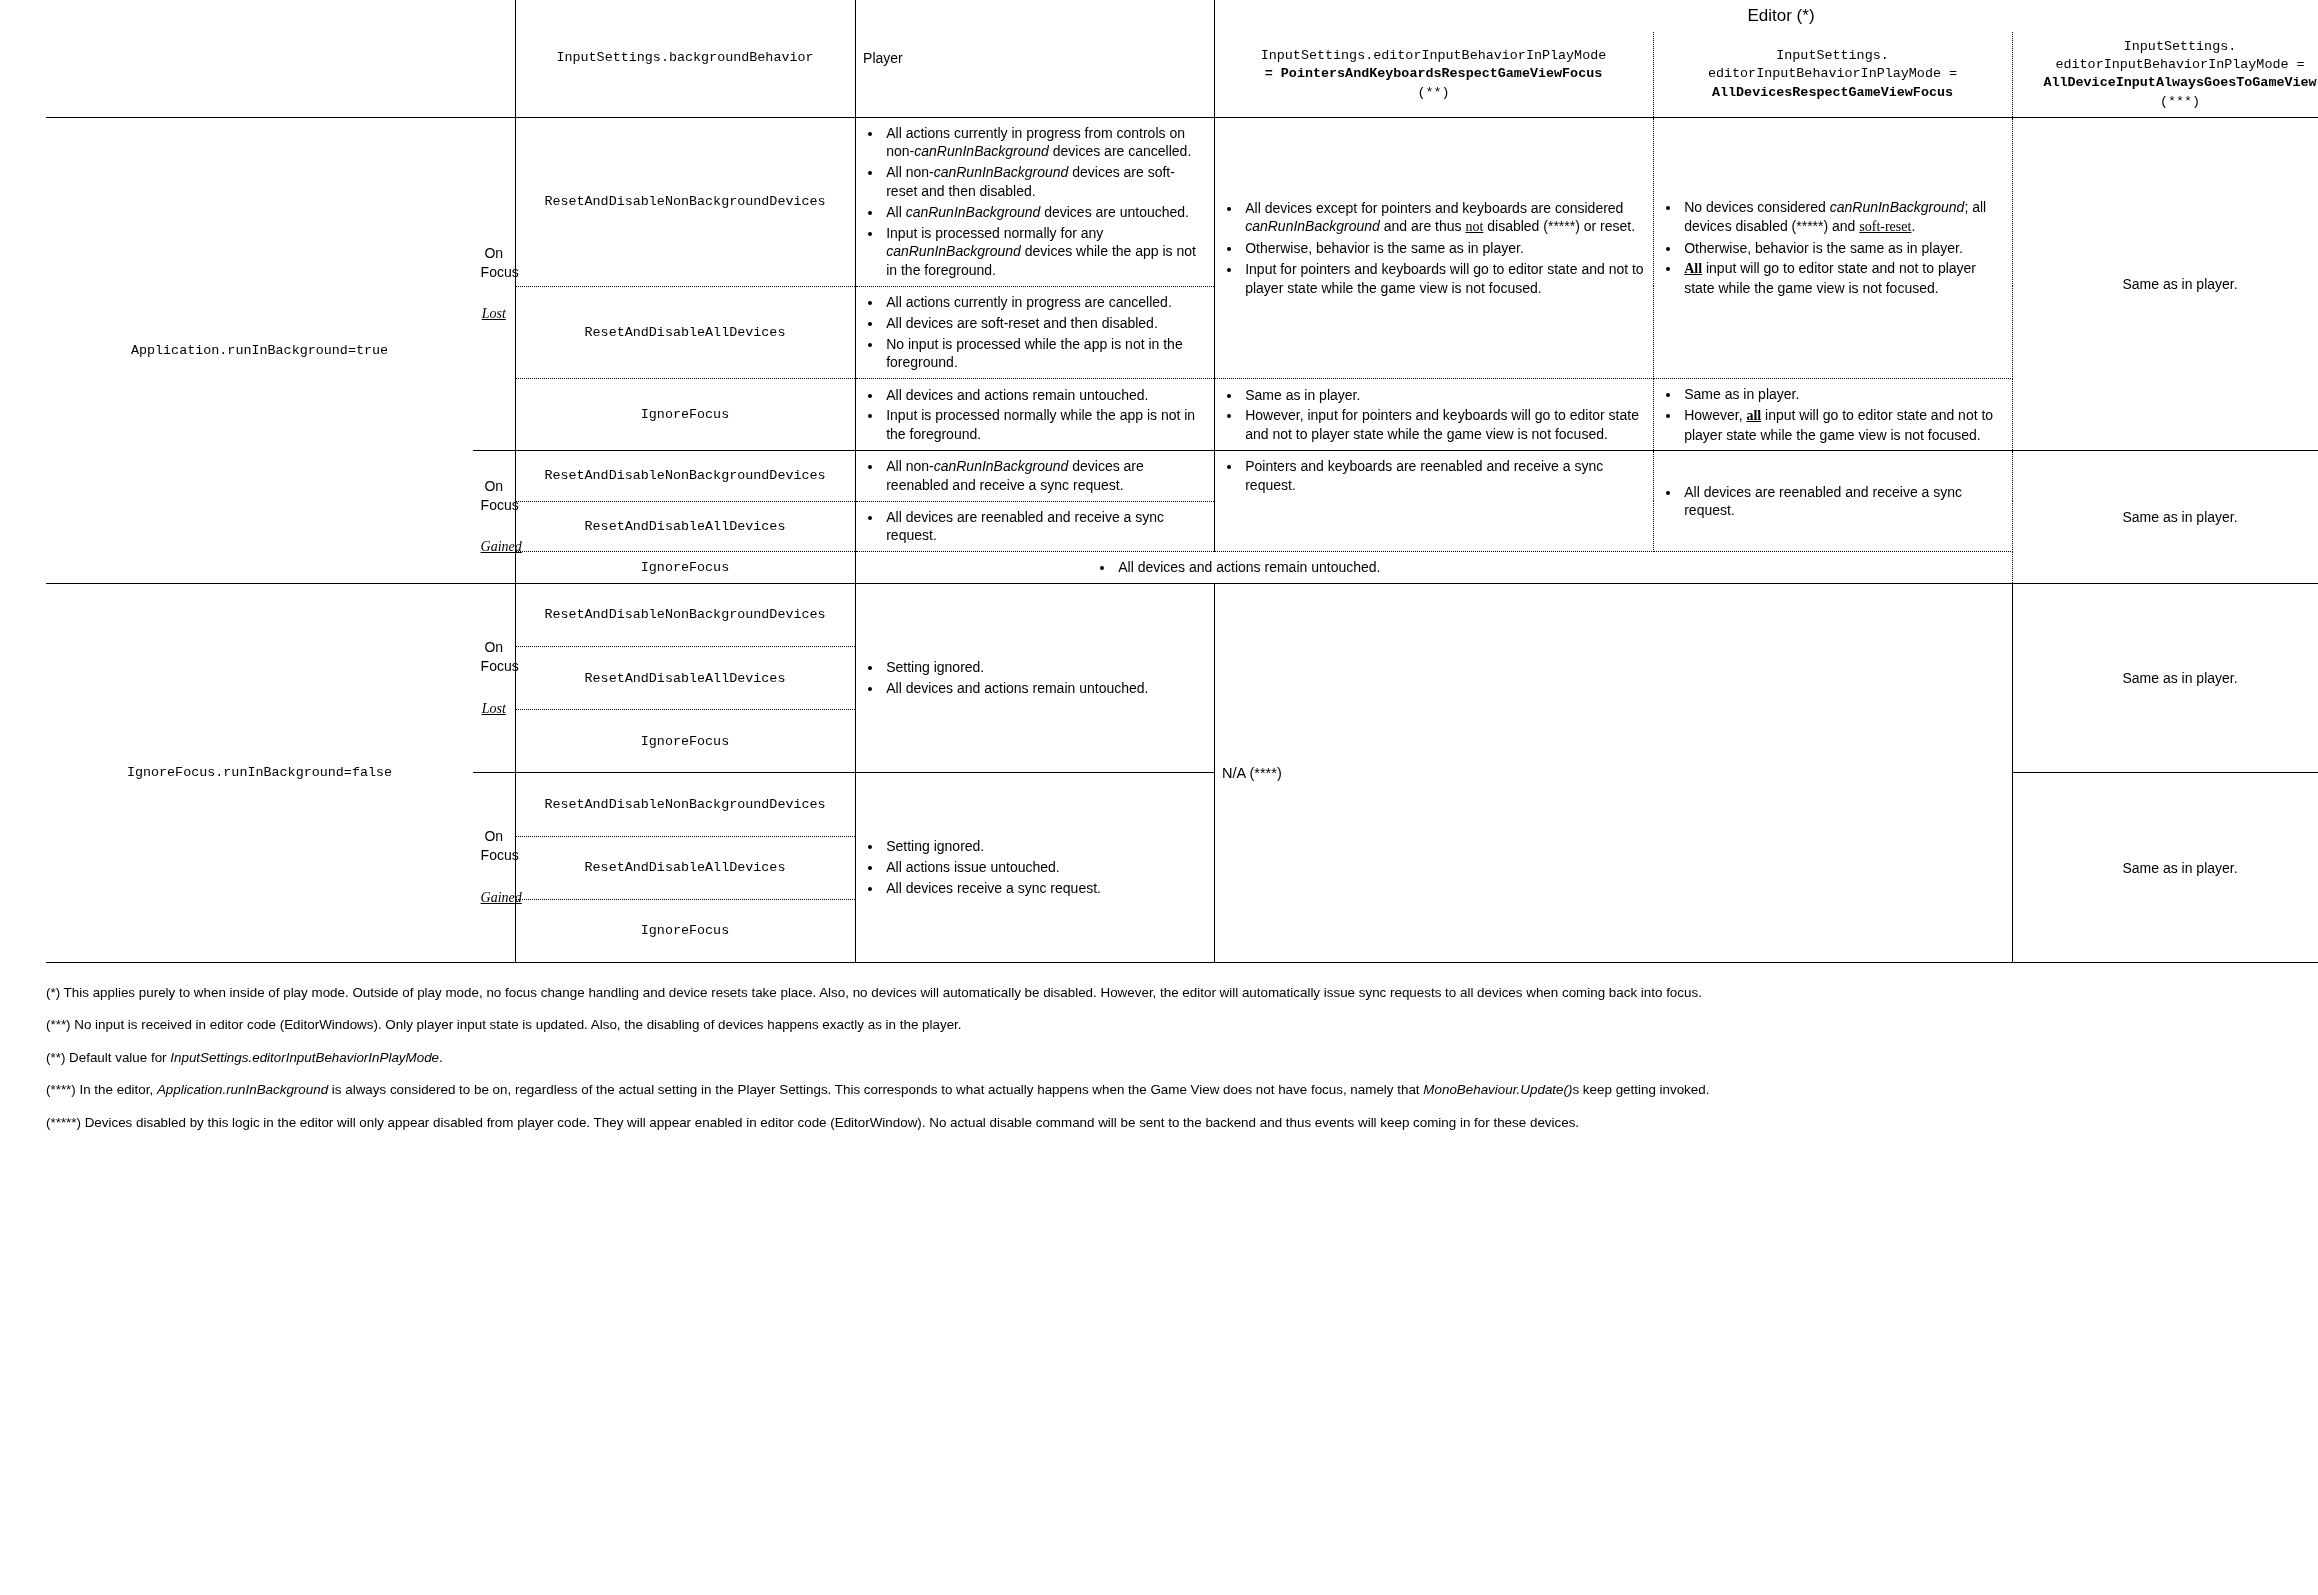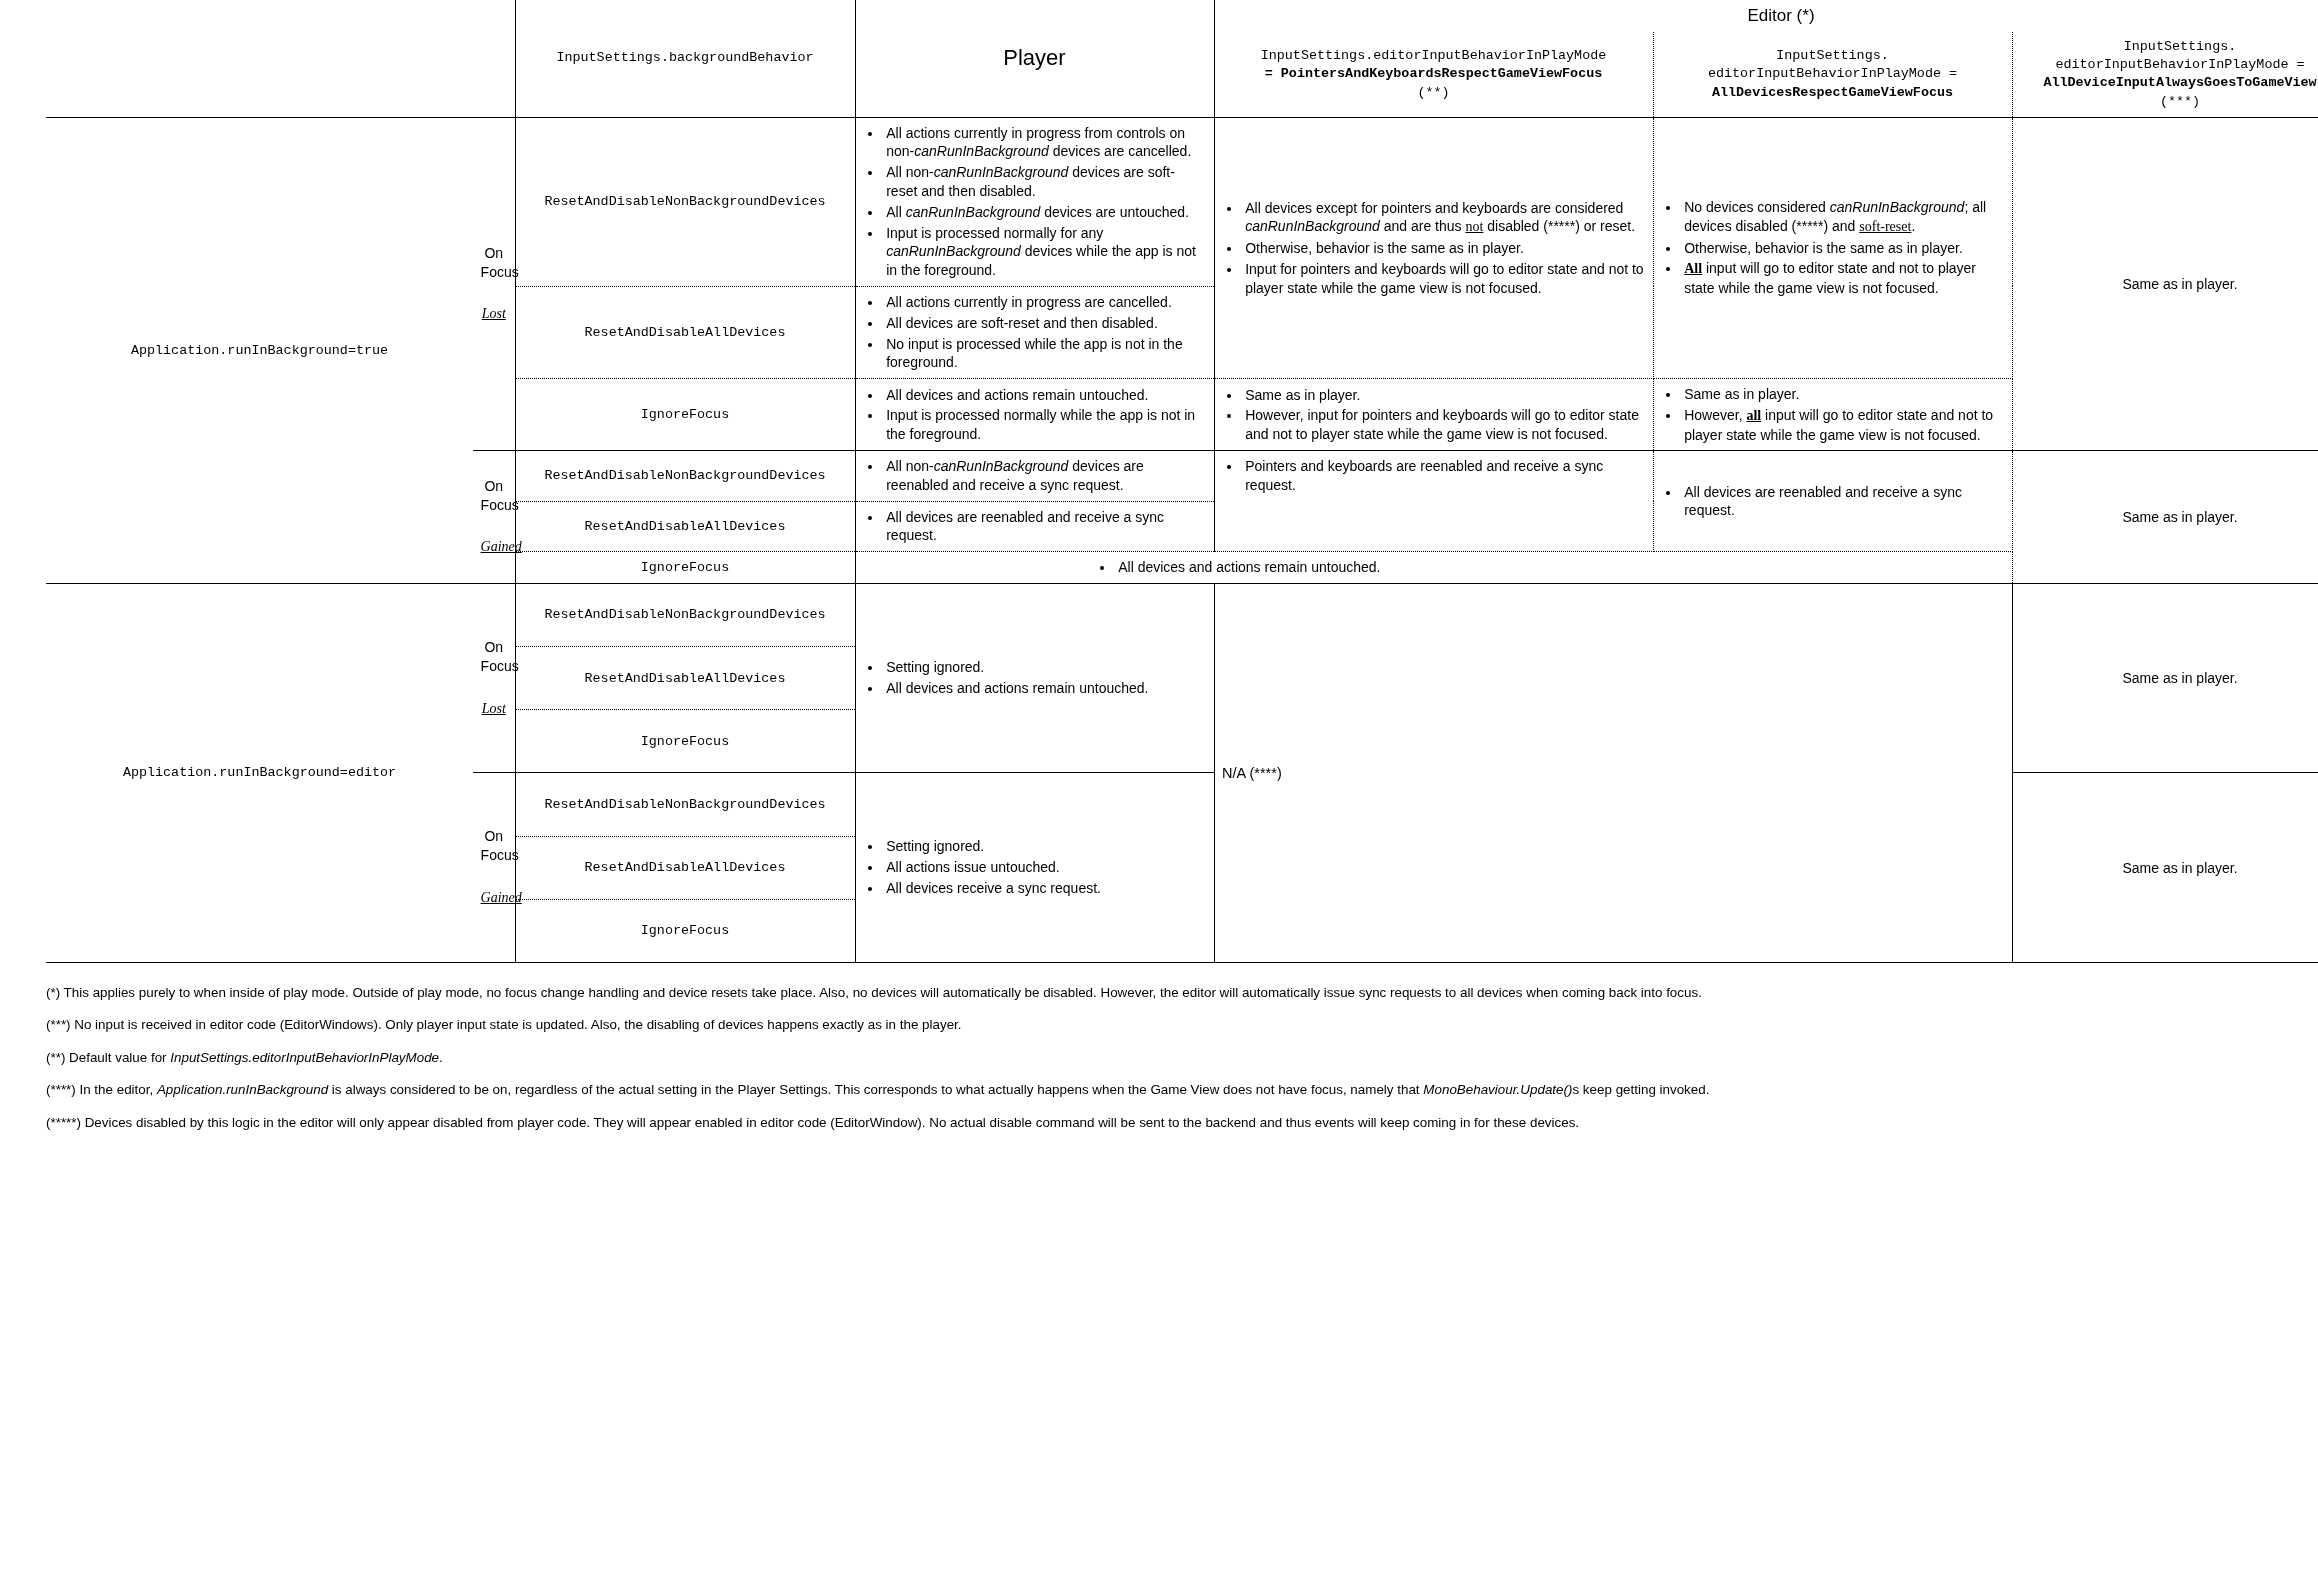--- a/index.html
+++ b/index.html
@@ -64,22 +64,21 @@
   }
   ul.bl li:last-child { margin-bottom: 0; }
 
   .hdr-mono {
     font-family: "Liberation Mono", monospace;
     font-size: 13.4px;
     text-align: center;
     line-height: 1.35;
   }
   .hdr-plain {
-    font-size: 22px;
-    text-align: center;
+    font-size: 14px;
   }
   .editor-title {
     font-size: 17px;
     text-align: center;
     padding-bottom: 3.1px;
   }
   .rowlabel {
     text-align: center;
     line-height: 1.35;
     font-size: 14px;
@@ -252,21 +251,21 @@
   <tr>
     <td class="bl-solid br-solid bb-solid center mono" style="vertical-align:middle;">IgnoreFocus</td>
     <td colspan="3" class="br-dot bb-solid">
       <ul class="bl" style="padding-left:252px;">
         <li>All devices and actions remain untouched.</li>
       </ul>
     </td>
   </tr>
 
   <tr>
-    <td rowspan="6" class="bb-solid center mono" style="vertical-align:middle;">Application.runInBackground=editor</td>
+    <td rowspan="6" class="bb-solid center mono" style="vertical-align:middle;">IgnoreFocus.runInBackground=false</td>
     <td rowspan="3" class="bb-solid rowlabel" style="vertical-align:middle;">
       <div>On Focus</div>
       <div class="ul ital">Lost</div>
     </td>
     <td class="bl-solid br-solid bb-dot center mono" style="vertical-align:middle;height:50px;">ResetAndDisableNonBackgroundDevices</td>
     <td rowspan="3" class="br-solid bb-solid" style="vertical-align:middle;">
       <ul class="bl">
         <li>Setting ignored.</li>
         <li>All devices and actions remain untouched.</li>
       </ul>

